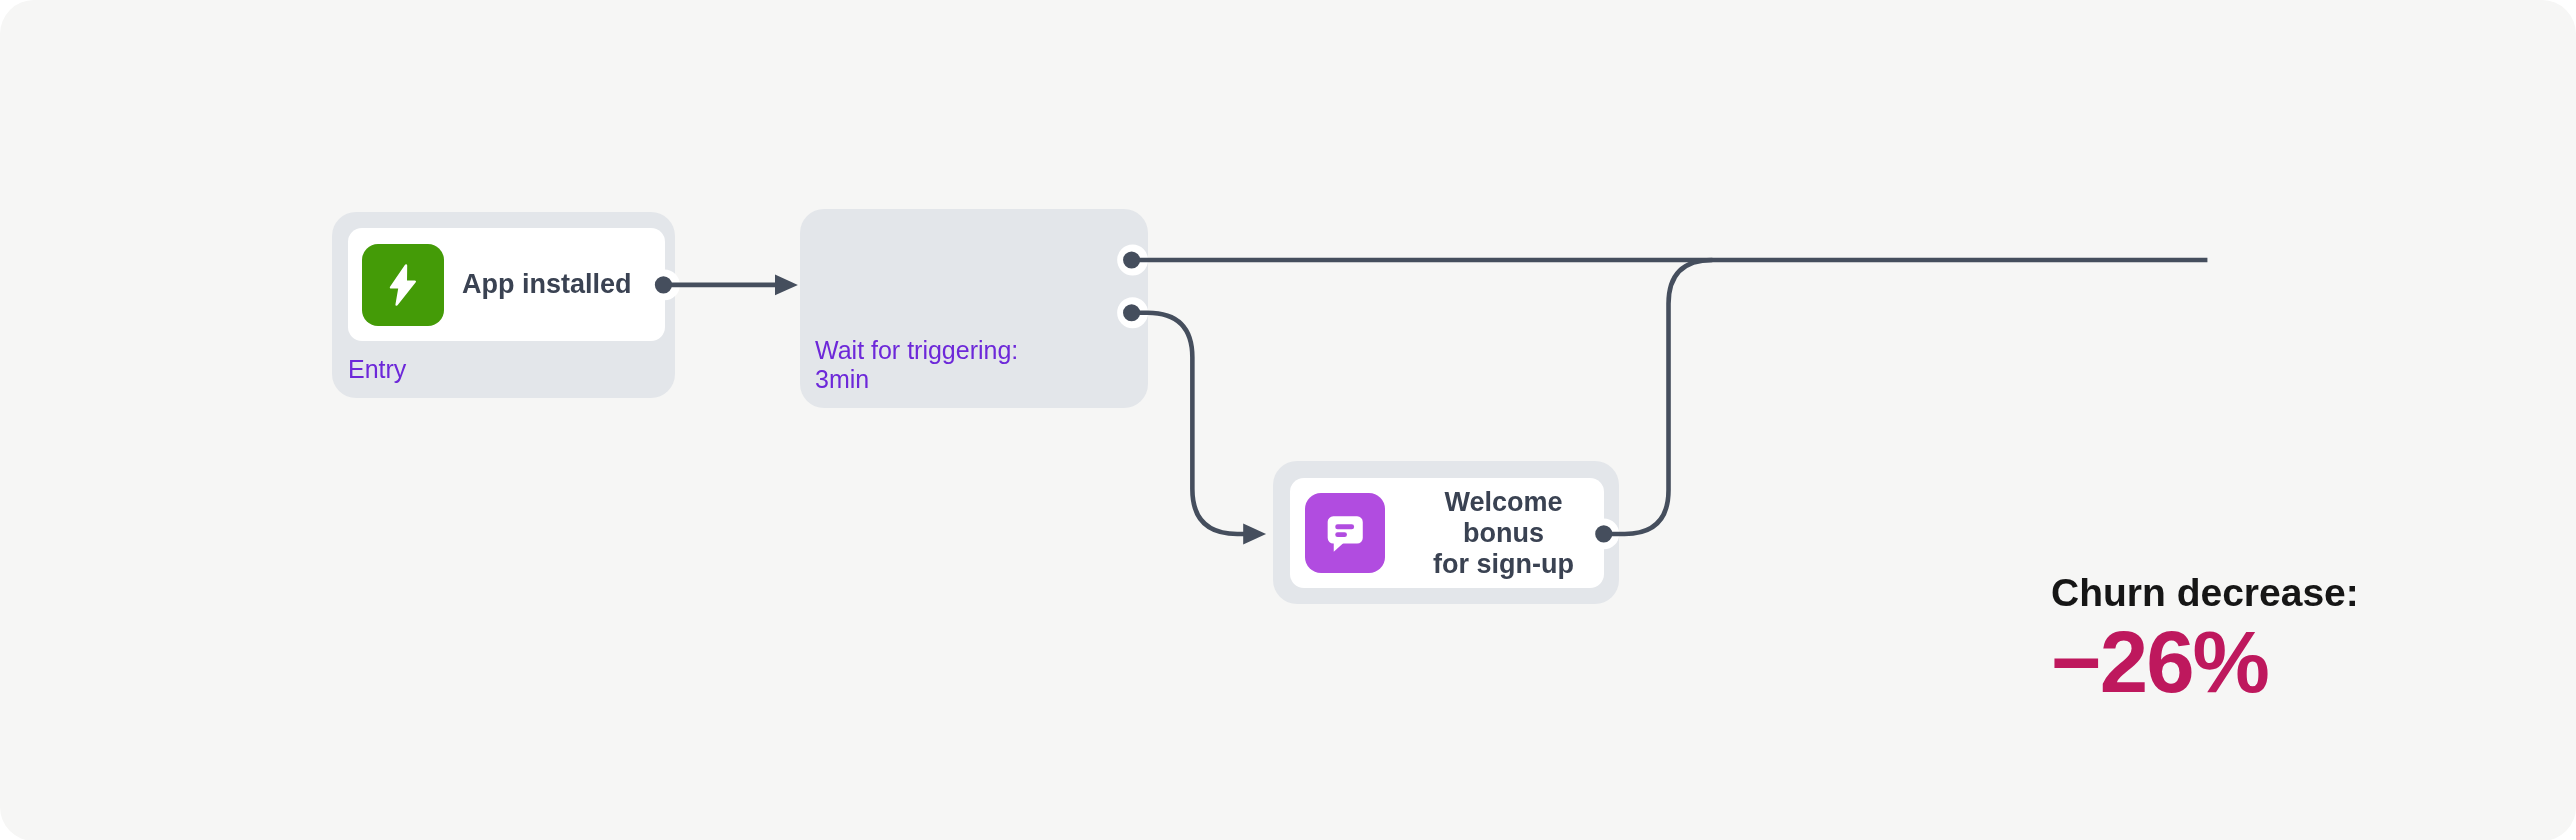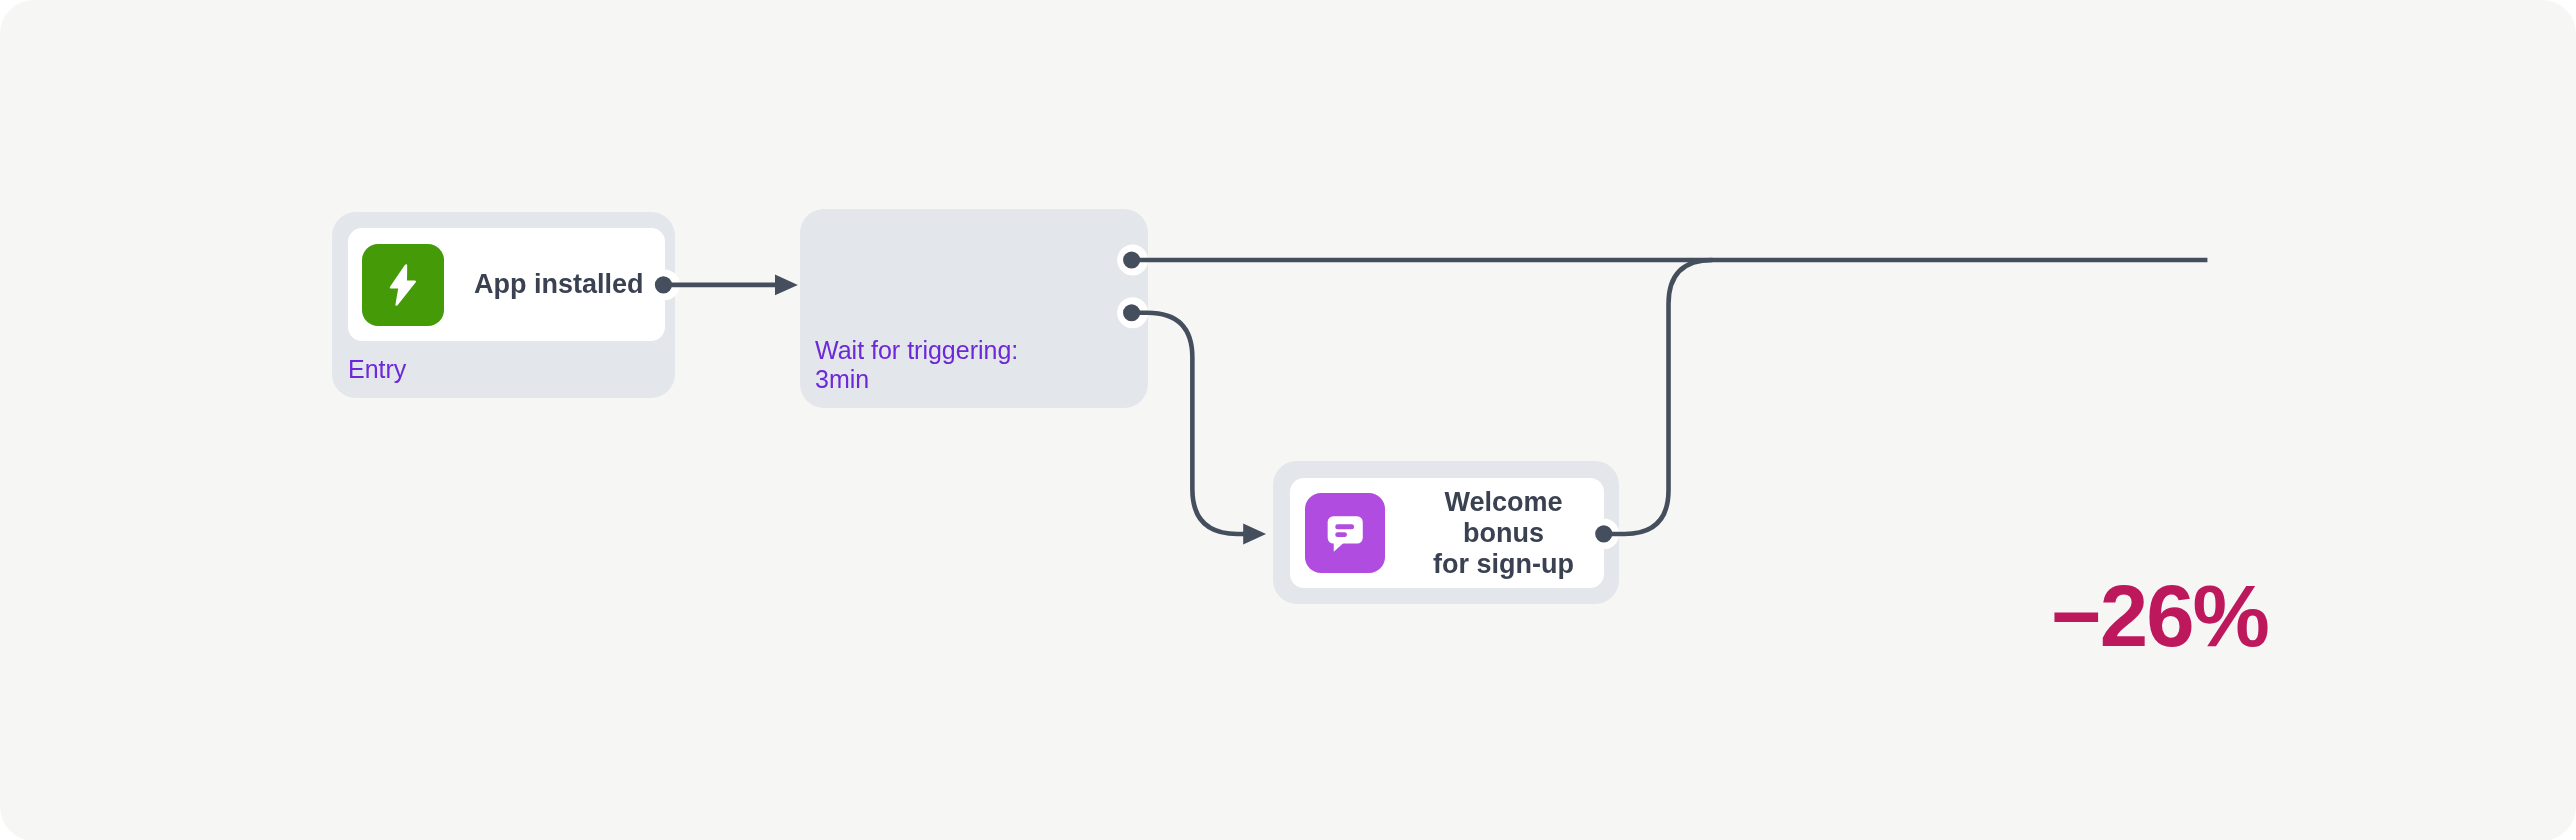--- a/index.html
+++ b/index.html
@@ -5,21 +5,21 @@
   html,body{margin:0;padding:0;background:#ffffff;}
   .page{position:relative;width:2576px;height:841px;background:#ffffff;overflow:hidden;
         font-family:"Liberation Sans",sans-serif;}
   .canvas{position:absolute;inset:0;background:#f6f6f5;border-radius:34px;}
 
   
   .node{position:absolute;background:#e3e6ea;border-radius:24px;}
   .card{position:absolute;background:#ffffff;border-radius:14px;}
 
   .node-entry{left:332px;top:212px;width:343px;height:186px;}
-  .node-entry .card{left:16px;top:16px;width:317px;height:113px;display:flex;align-items:center;gap:12px;}
+  .node-entry .card{left:16px;top:16px;width:317px;height:113px;display:flex;align-items:center;}
   .node-trigger{left:800px;top:209px;width:348px;height:199px;}
   .node-trigger .card{left:15px;top:13px;width:318px;height:129px;padding:16px 0 0 15px;box-sizing:border-box;}
   .node-message{left:1273px;top:461px;width:346px;height:143px;text-align:center;}
   .node-message .card{left:17px;top:17px;width:314px;height:110px;display:flex;align-items:center;}
 
   .big-icon{width:82px;height:82px;border-radius:16px;margin-left:14px;flex:0 0 auto;
             display:flex;align-items:center;justify-content:center;}
   .node-message .big-icon{width:80px;height:80px;margin-left:15px;}
   .icon-green{background:#449b07;}
   .icon-purple{background:#b14ce0;}
@@ -110,18 +110,19 @@
       <polygon points="801,286 778,275.5 778,296.5" fill="#454e5d"></polygon>
       <polygon points="1271,536 1248,525.5 1248,546.5" fill="#454e5d"></polygon>
 
       <circle cx="666" cy="286" r="8.6" fill="#454e5d"></circle>
       <circle cx="1136" cy="261" r="8.6" fill="#454e5d"></circle>
       <circle cx="1136" cy="314" r="8.6" fill="#454e5d"></circle>
       <circle cx="1610" cy="536" r="8.6" fill="#454e5d"></circle>
     </svg>
 
     <div class="stat">
+      <div class="stat-label">Churn decrease:</div>
       <div class="stat-value">−26%</div>
     </div>
 
   </div>
 </div>
 
 
 </body></html>

